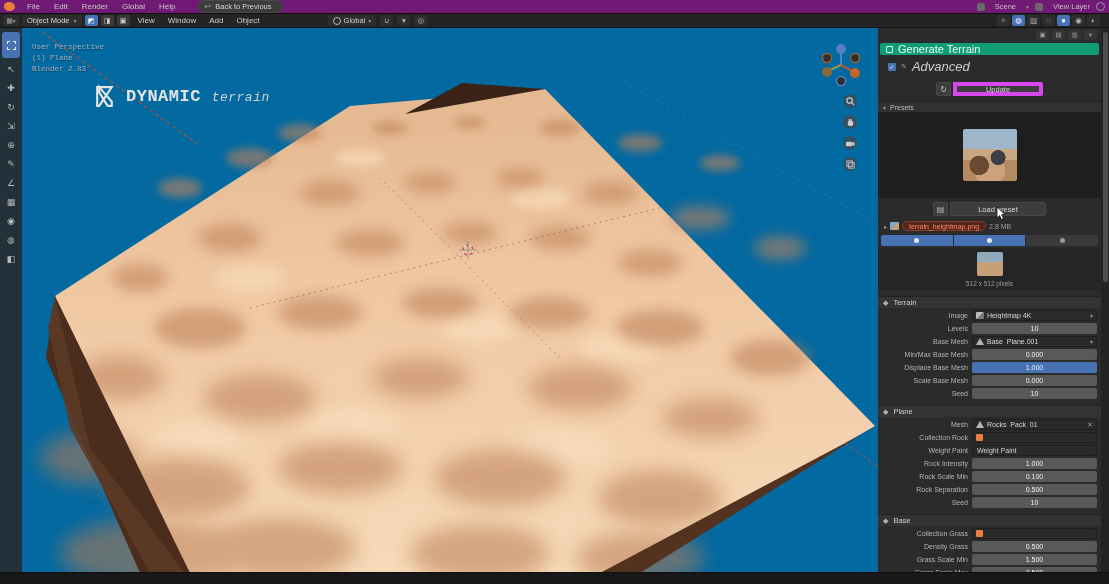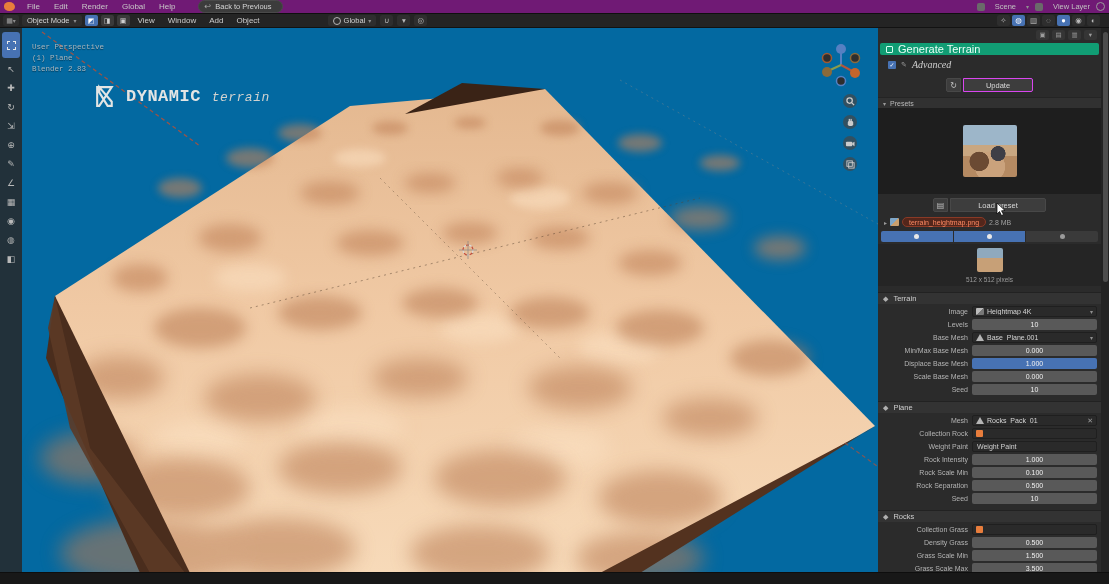--- a/index.html
+++ b/index.html
@@ -78,25 +78,25 @@
     background:#2b2b2b; z-index:30; font-size:8px; }
   .sb-topicons { display:flex; justify-content:flex-end; gap:3px; padding:2px 4px; height:14px; }
   .sb-tico { width:13px; height:10px; background:#353535; border-radius:2px; color:#9c9c9c;
     font-size:6.5px; display:flex; align-items:center; justify-content:center; }
   .gen-btn { margin:1px 2px 0 2px; height:12px; background:#119d74; border-radius:2px;
     display:flex; align-items:center; gap:5px; padding:0 6px; color:#eafff7; font-size:11px; }
   .gen-btn .gicon { width:7px; height:7px; border:1px solid #d8fff2; border-radius:1px; }
   .adv-row { display:flex; align-items:center; gap:5px; padding:4px 8px 2px 10px; color:#c9c9c9; }
   .chk { width:8px; height:8px; background:#4772b3; border-radius:1px; color:#fff; font-size:6px;
     display:flex; align-items:center; justify-content:center; }
-  .adv-label { font-style:italic; font-size:10px; color:#cfcfcf;font-family:Liberation Serif, serif; }
+  .adv-label { font-style:italic; font-size:13px; color:#cfcfcf; }
   .upd-row { display:flex; justify-content:center; gap:2px; padding:6px 0 5px 0; }
   .icon-sq { width:15px; height:14px; background:#3d3d3d; border:1px solid #484848;
     border-radius:2px 0 0 2px; color:#c3c3c3; font-size:8px; display:flex; align-items:center; justify-content:center; }
-  .upd-btn { width:70px; height:14px; background:#3d3d3d; border:1px solid #d946ef;
+  .upd-btn { width:90px; height:14px; background:#3d3d3d; border:4px solid #d946ef;
     border-radius:0 2px 2px 0; color:#d8d8d8; font-size:7.5px; display:flex; align-items:center; justify-content:center; }
   .panel-hdr { display:flex; align-items:center; gap:4px; background:#313131; height:11px;
     padding:0 5px; color:#b9b9b9; font-size:7px; border-top:1px solid #242424; }
   .tri { color:#9a9a9a; font-size:6px; }
   .preset-well { background:#1e1e1e; height:86px; display:flex; align-items:center; justify-content:center; }
   .preset-thumb { width:54px; height:52px; border-radius:2px;
     background:
       radial-gradient(circle at 30% 70%, #6b4a33 0 18%, transparent 19%),
       radial-gradient(circle at 65% 55%, #3e3e46 0 16%, transparent 17%),
       radial-gradient(circle at 50% 80%, #caa27c 0 30%, transparent 31%),
@@ -531,21 +531,21 @@
       <div class="plabel">Rock Separation</div>
       <div class="pctl slider">0.500</div>
     </div>
     <div class="prow">
       <div class="plabel">Seed</div>
       <div class="pctl slider">10</div>
     </div>
 
     <div class="sec-hdr">
       <span class="diamond">◆</span>
-      <span>Rocks</span>
+      <span>Base</span>
     </div>
     <div class="prow">
       <div class="plabel">Collection Grass</div>
       <div class="pctl objfield">
         <span class="obj-ico"></span>
         <span class="dd-text"></span>
       </div>
     </div>
     <div class="prow">
       <div class="plabel">Density Grass</div>

